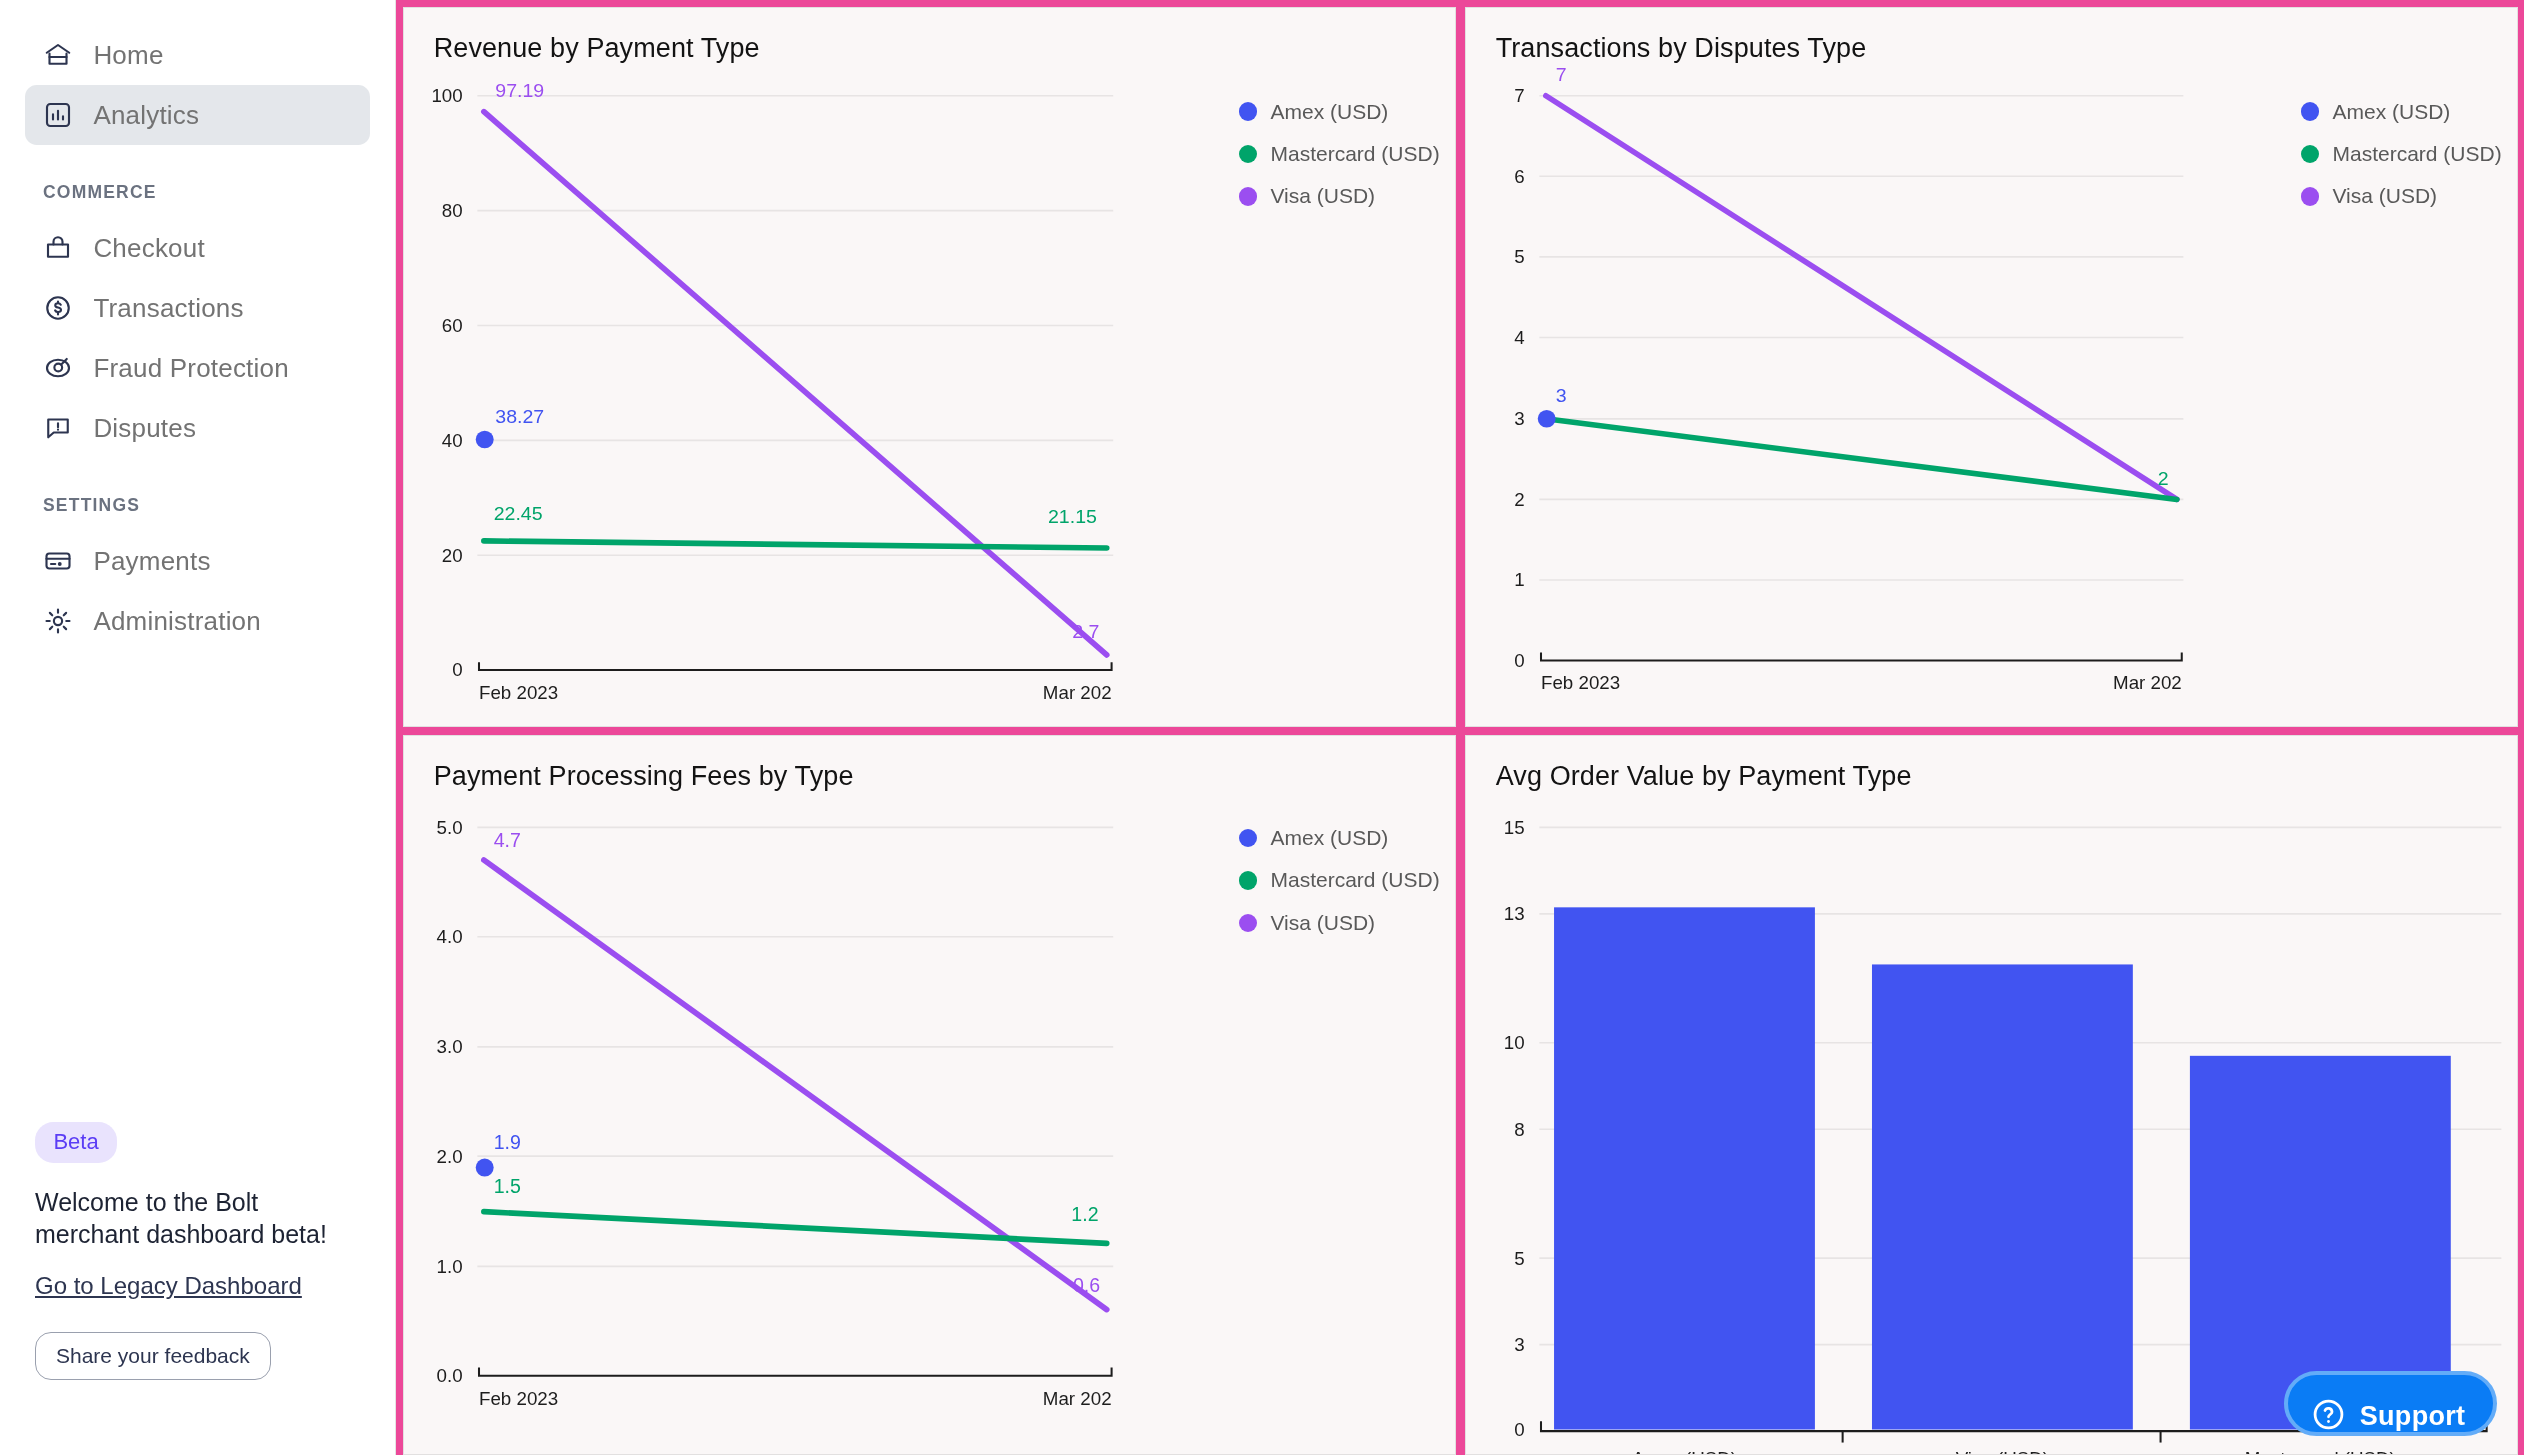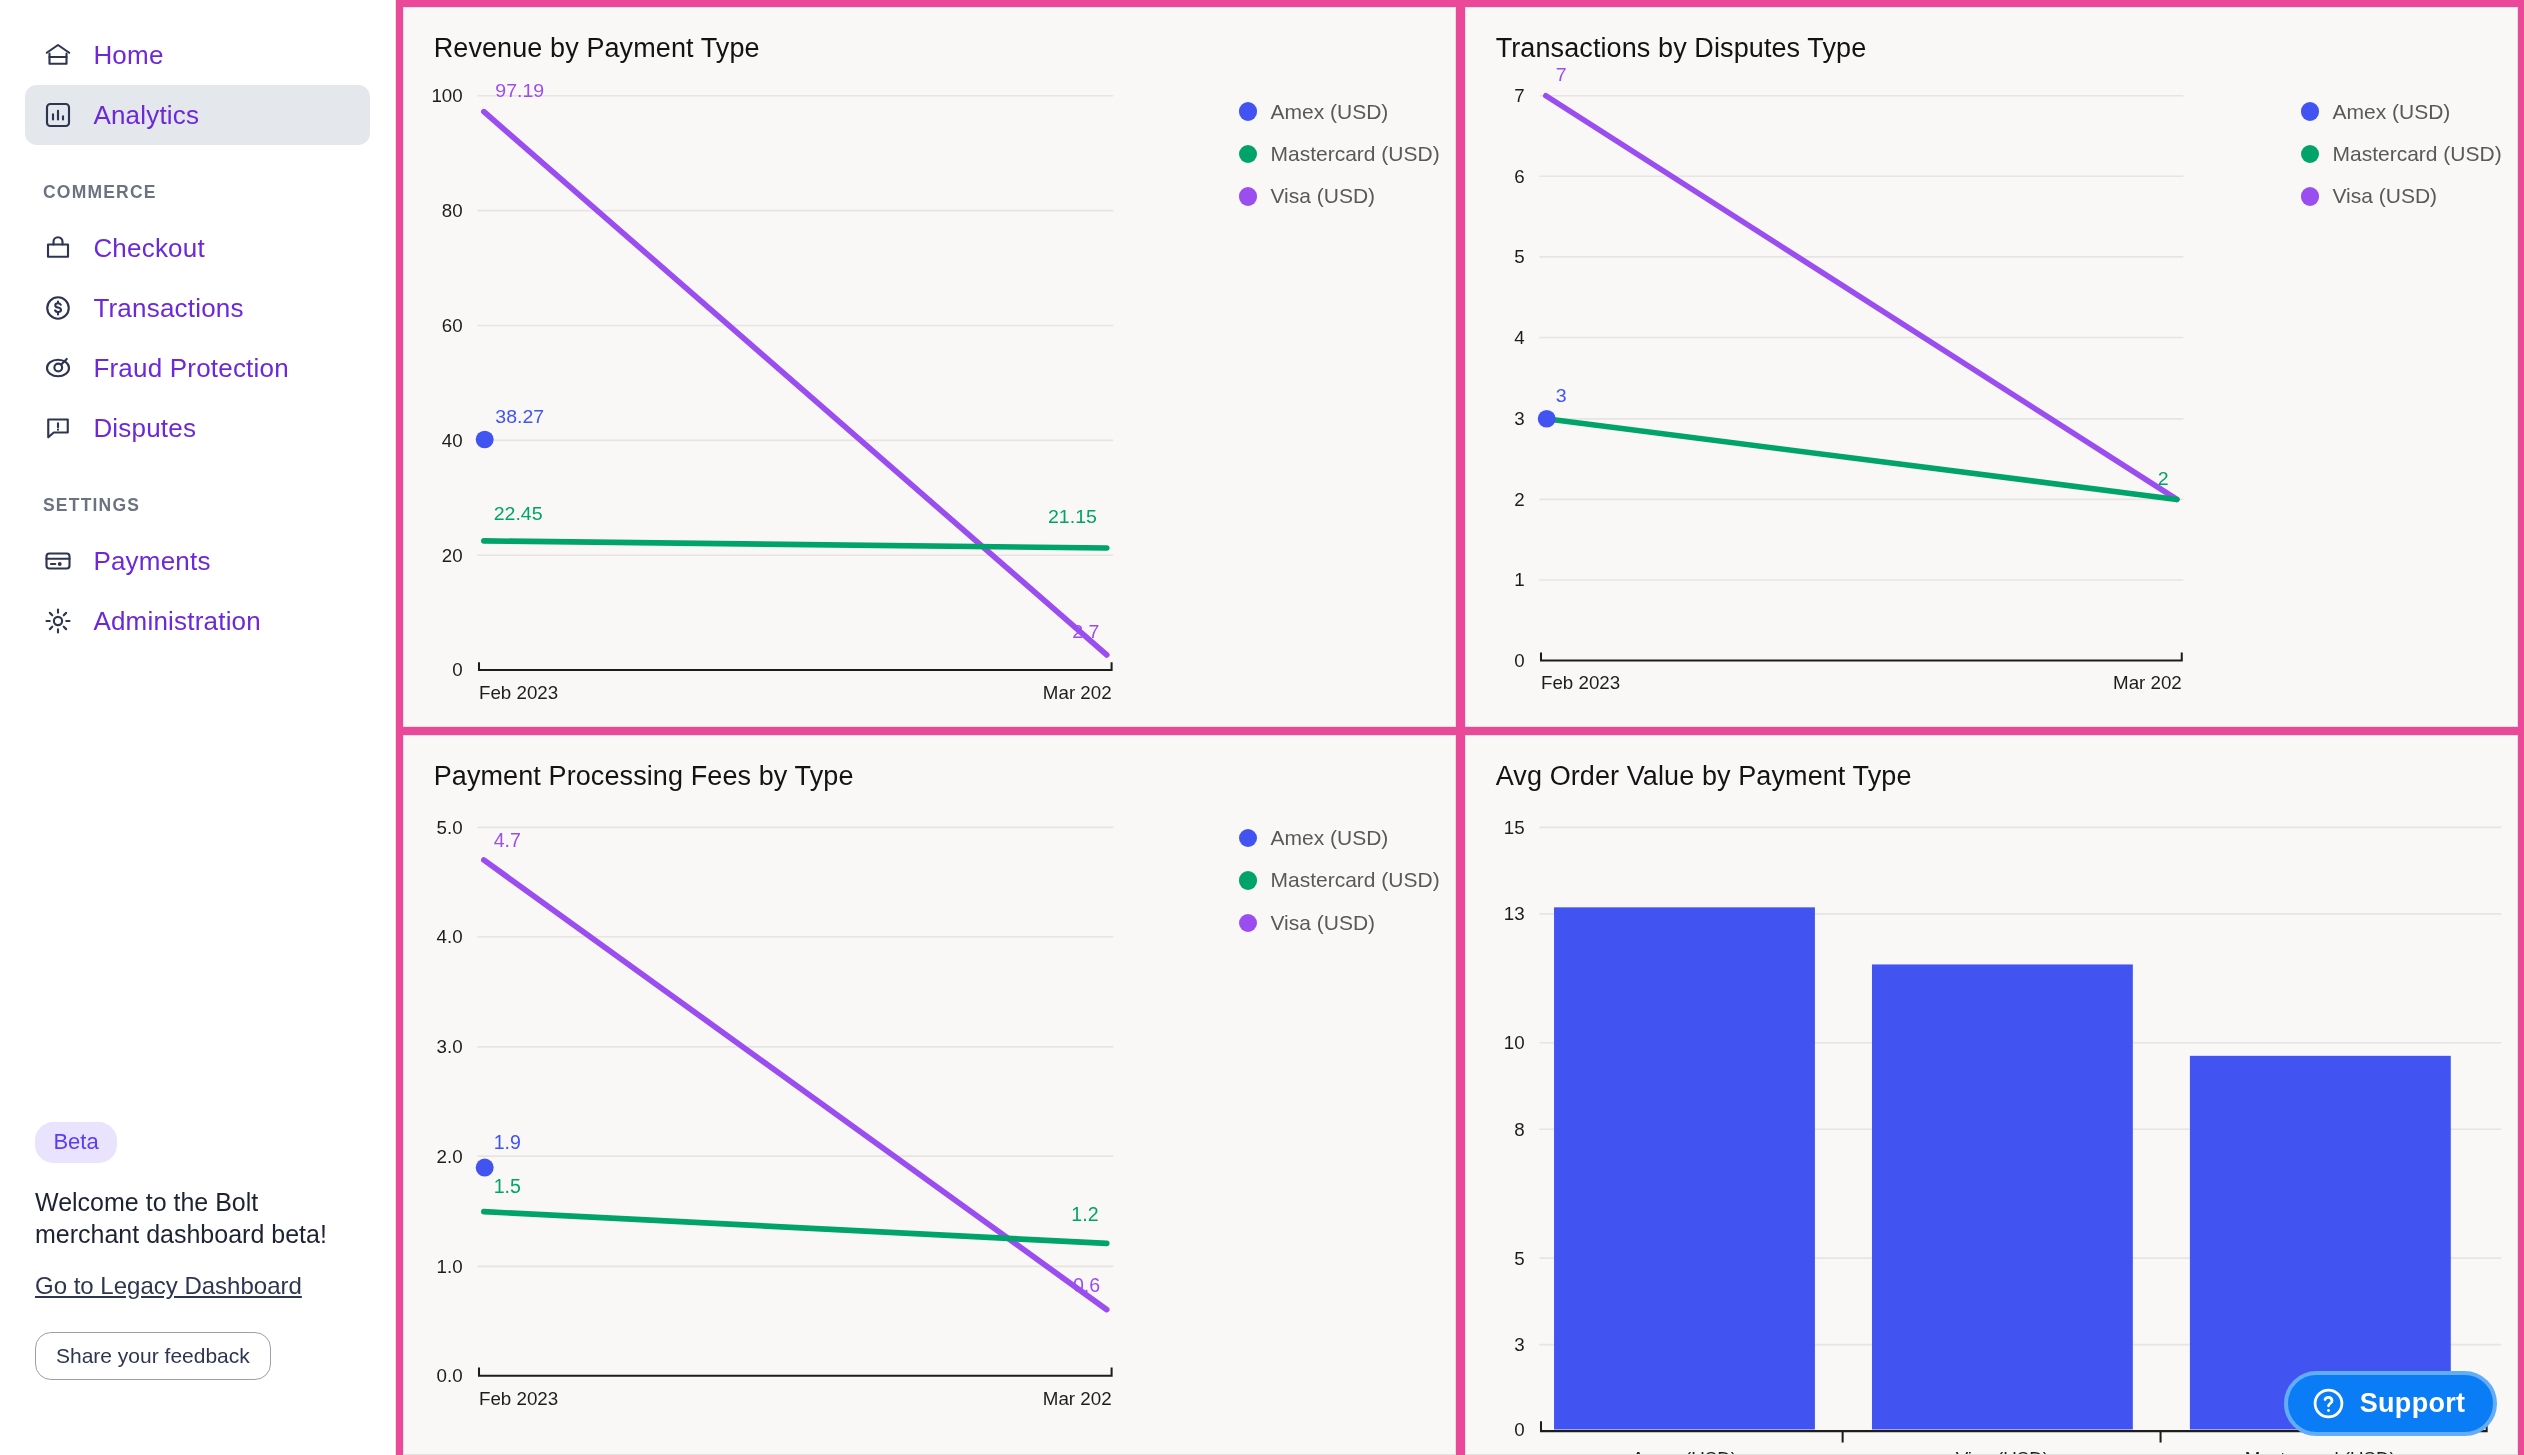--- a/index.html
+++ b/index.html
@@ -20,21 +20,21 @@
     flex: 0 0 396px;
     padding-top: 25px;
   }
   .nav-item {
     display: flex; align-items: center; gap: 20px;
     height: 60px; margin: 0 25px; padding: 0 18.4px;
     border-radius: 11.7px; cursor: pointer;
   }
   .nav-item.active { background: #e4e7eb; }
   .nav-label {
-    font-size: 26px; color: #6d28d9; letter-spacing: 0.2px;
+    font-size: 26px; color: #737373; letter-spacing: 0.2px;
   }
   .nav-icon { width: 30px; height: 30px; flex: 0 0 30px; display:block; }
   .nav-icon svg { display: block; }
   .section-label {
     font-size: 17.5px; font-weight: 700; color: #6b7280;
     letter-spacing: 1.2px; margin: 37px 0 15px 43px;
   }
   .sidebar-bottom {
     position: absolute; left: 35px; right: 25px; bottom: 75px;
   }
@@ -91,21 +91,21 @@
   .xtick { font-size: 23px; fill: #1d1d1d; font-family: "Liberation Sans", sans-serif; }
   .dlabel { font-size: 24px; font-family: "Liberation Sans", sans-serif; }
   .gridline { stroke: #e7e4e4; stroke-width: 2; }
   .axisline { stroke: #1d1d1d; stroke-width: 2.5; }
 
   
   .support-btn {
     position: absolute; right: 20px; bottom: 18.4px;
     background: #0a7cf5; border: 4.2px solid #63acf8;
     border-radius: 40px; height: 65px;
-    display: flex; align-items: center; gap: 13.4px;
+    display: flex; align-items: flex-end; gap: 13.4px;
     padding: 0 28px 0 23.4px; cursor: pointer; z-index: 50;
   }
   .support-label {
     font-size: 27px; color: #ffffff; font-weight: 700;
     letter-spacing: 0.3px;
   }
 </style>
 </head>
 <body>
 

